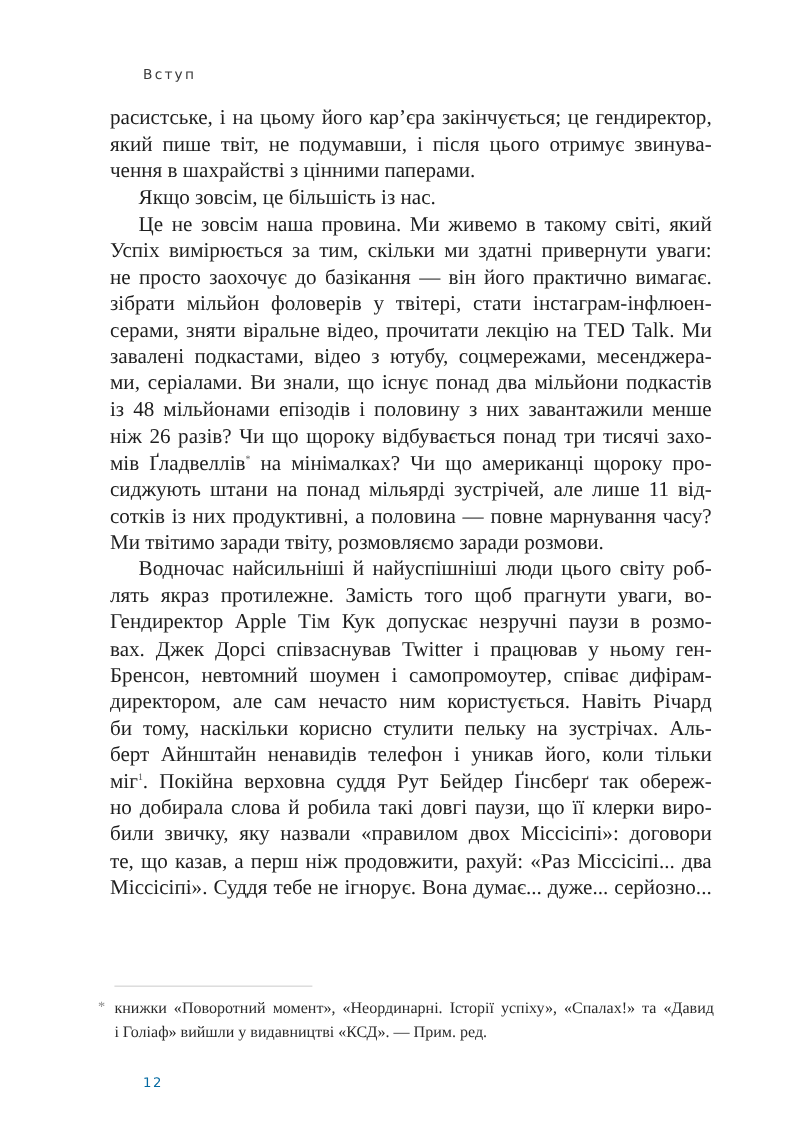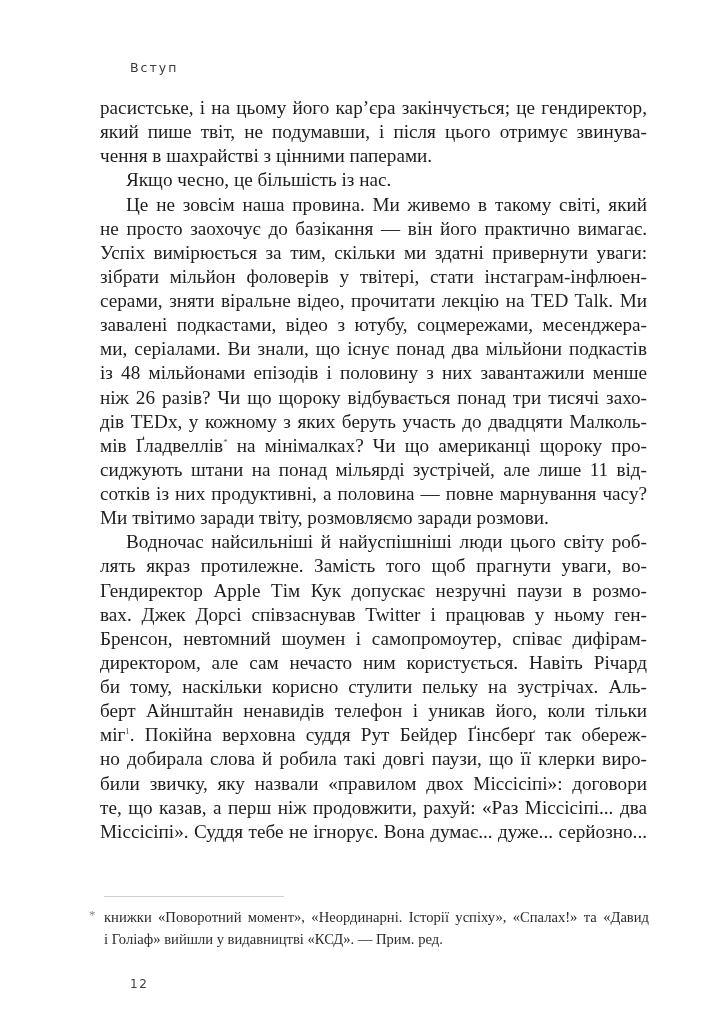--- a/index.html
+++ b/index.html
@@ -34,44 +34,43 @@
     height: 22px; line-height: 22px; white-space: nowrap;
     text-align: justify; text-align-last: justify;
   }
   .footnote .fline.last { text-align-last: left; }
   .fn-mark {
     position: absolute; left: -15px; top: 1px; font-size: 13px; color: #888;
   }
   .folio {
     position: absolute; left: 130px; top: 977px;
     font-family: "DejaVu Sans", sans-serif; font-size: 12px; letter-spacing: 1.5px;
-    color: #404040;
+    color: #0369a1;
   }
 </style>
 </head>
 <body>
 
 <div class="page">
   <div class="running-head">Вступ</div>
 
   <div class="body-text">
     <div class="line">расистське, і на цьому його кар’єра закінчується; це гендиректор,</div>
     <div class="line">який пише твіт, не подумавши, і після цього отримує звинува-</div>
     <div class="line last">чення в шахрайстві з цінними паперами.</div>
-    <div class="line indent last">Якщо чесно, це більшість із нас.</div>
+    <div class="line indent last">Якщо зовсім, це більшість із нас.</div>
     <div class="line indent">Це не зовсім наша провина. Ми живемо в такому світі, який</div>
+    <div class="line">Успіх вимірюється за тим, скільки ми здатні привернути уваги:</div>
     <div class="line">не просто заохочує до базікання — він його практично вимагає.</div>
-    <div class="line">Успіх вимірюється за тим, скільки ми здатні привернути уваги:</div>
     <div class="line">зібрати мільйон фоловерів у твітері, стати інстаграм-інфлюен-</div>
     <div class="line">серами, зняти віральне відео, прочитати лекцію на TED Talk. Ми</div>
     <div class="line">завалені подкастами, відео з ютубу, соцмережами, месенджера-</div>
     <div class="line">ми, серіалами. Ви знали, що існує понад два мільйони подкастів</div>
     <div class="line">із 48 мільйонами епізодів і половину з них завантажили менше</div>
     <div class="line">ніж 26 разів? Чи що щороку відбувається понад три тисячі захо-</div>
-    <div class="line">дів TEDx, у кожному з яких беруть участь до двадцяти Малколь-</div>
     <div class="line"><span>мів Ґладвеллів</span><sup class="fnref">*</sup><span> на мінімалках? Чи що американці щороку про-</span></div>
     <div class="line">сиджують штани на понад мільярді зустрічей, але лише 11 від-</div>
     <div class="line">сотків із них продуктивні, а половина — повне марнування часу?</div>
     <div class="line last">Ми твітимо заради твіту, розмовляємо заради розмови.</div>
     <div class="line indent">Водночас найсильніші й найуспішніші люди цього світу роб-</div>
     <div class="line">лять якраз протилежне. Замість того щоб прагнути уваги, во-</div>
     <div class="line">Гендиректор Apple Тім Кук допускає незручні паузи в розмо-</div>
     <div class="line">вах. Джек Дорсі співзаснував Twitter і працював у ньому ген-</div>
     <div class="line">Бренсон, невтомний шоумен і самопромоутер, співає дифірам-</div>
     <div class="line">директором, але сам нечасто ним користується. Навіть Річард</div>

